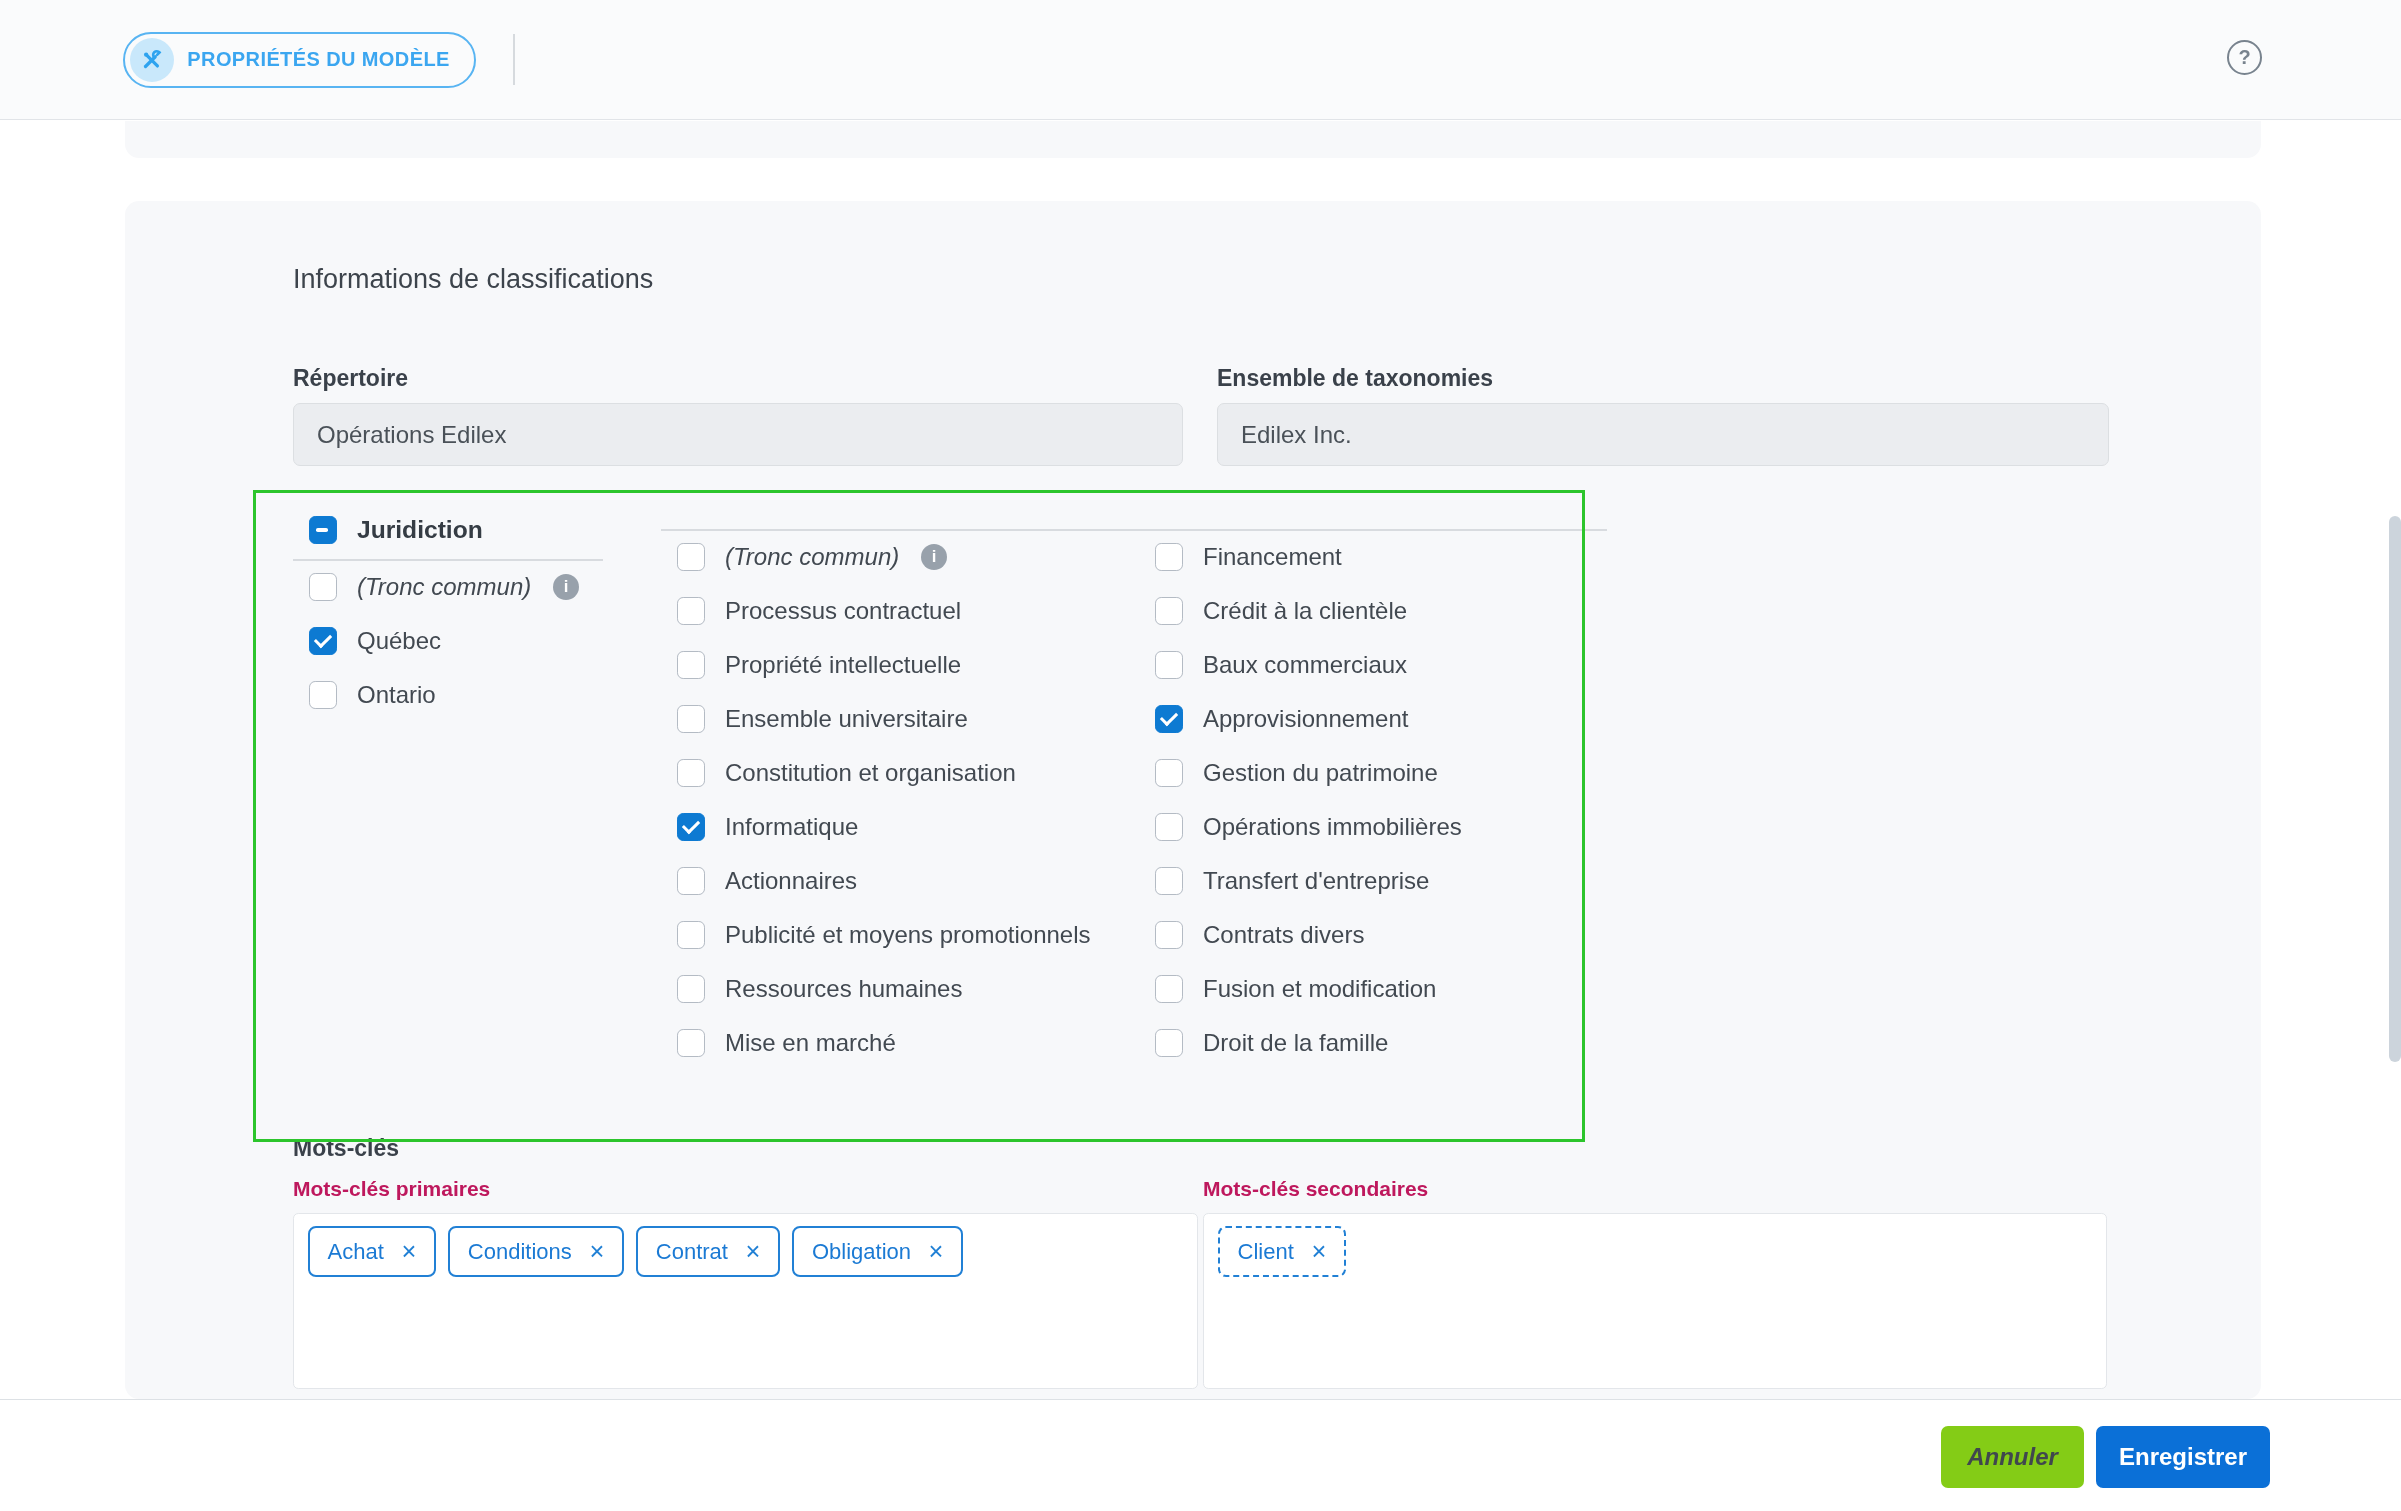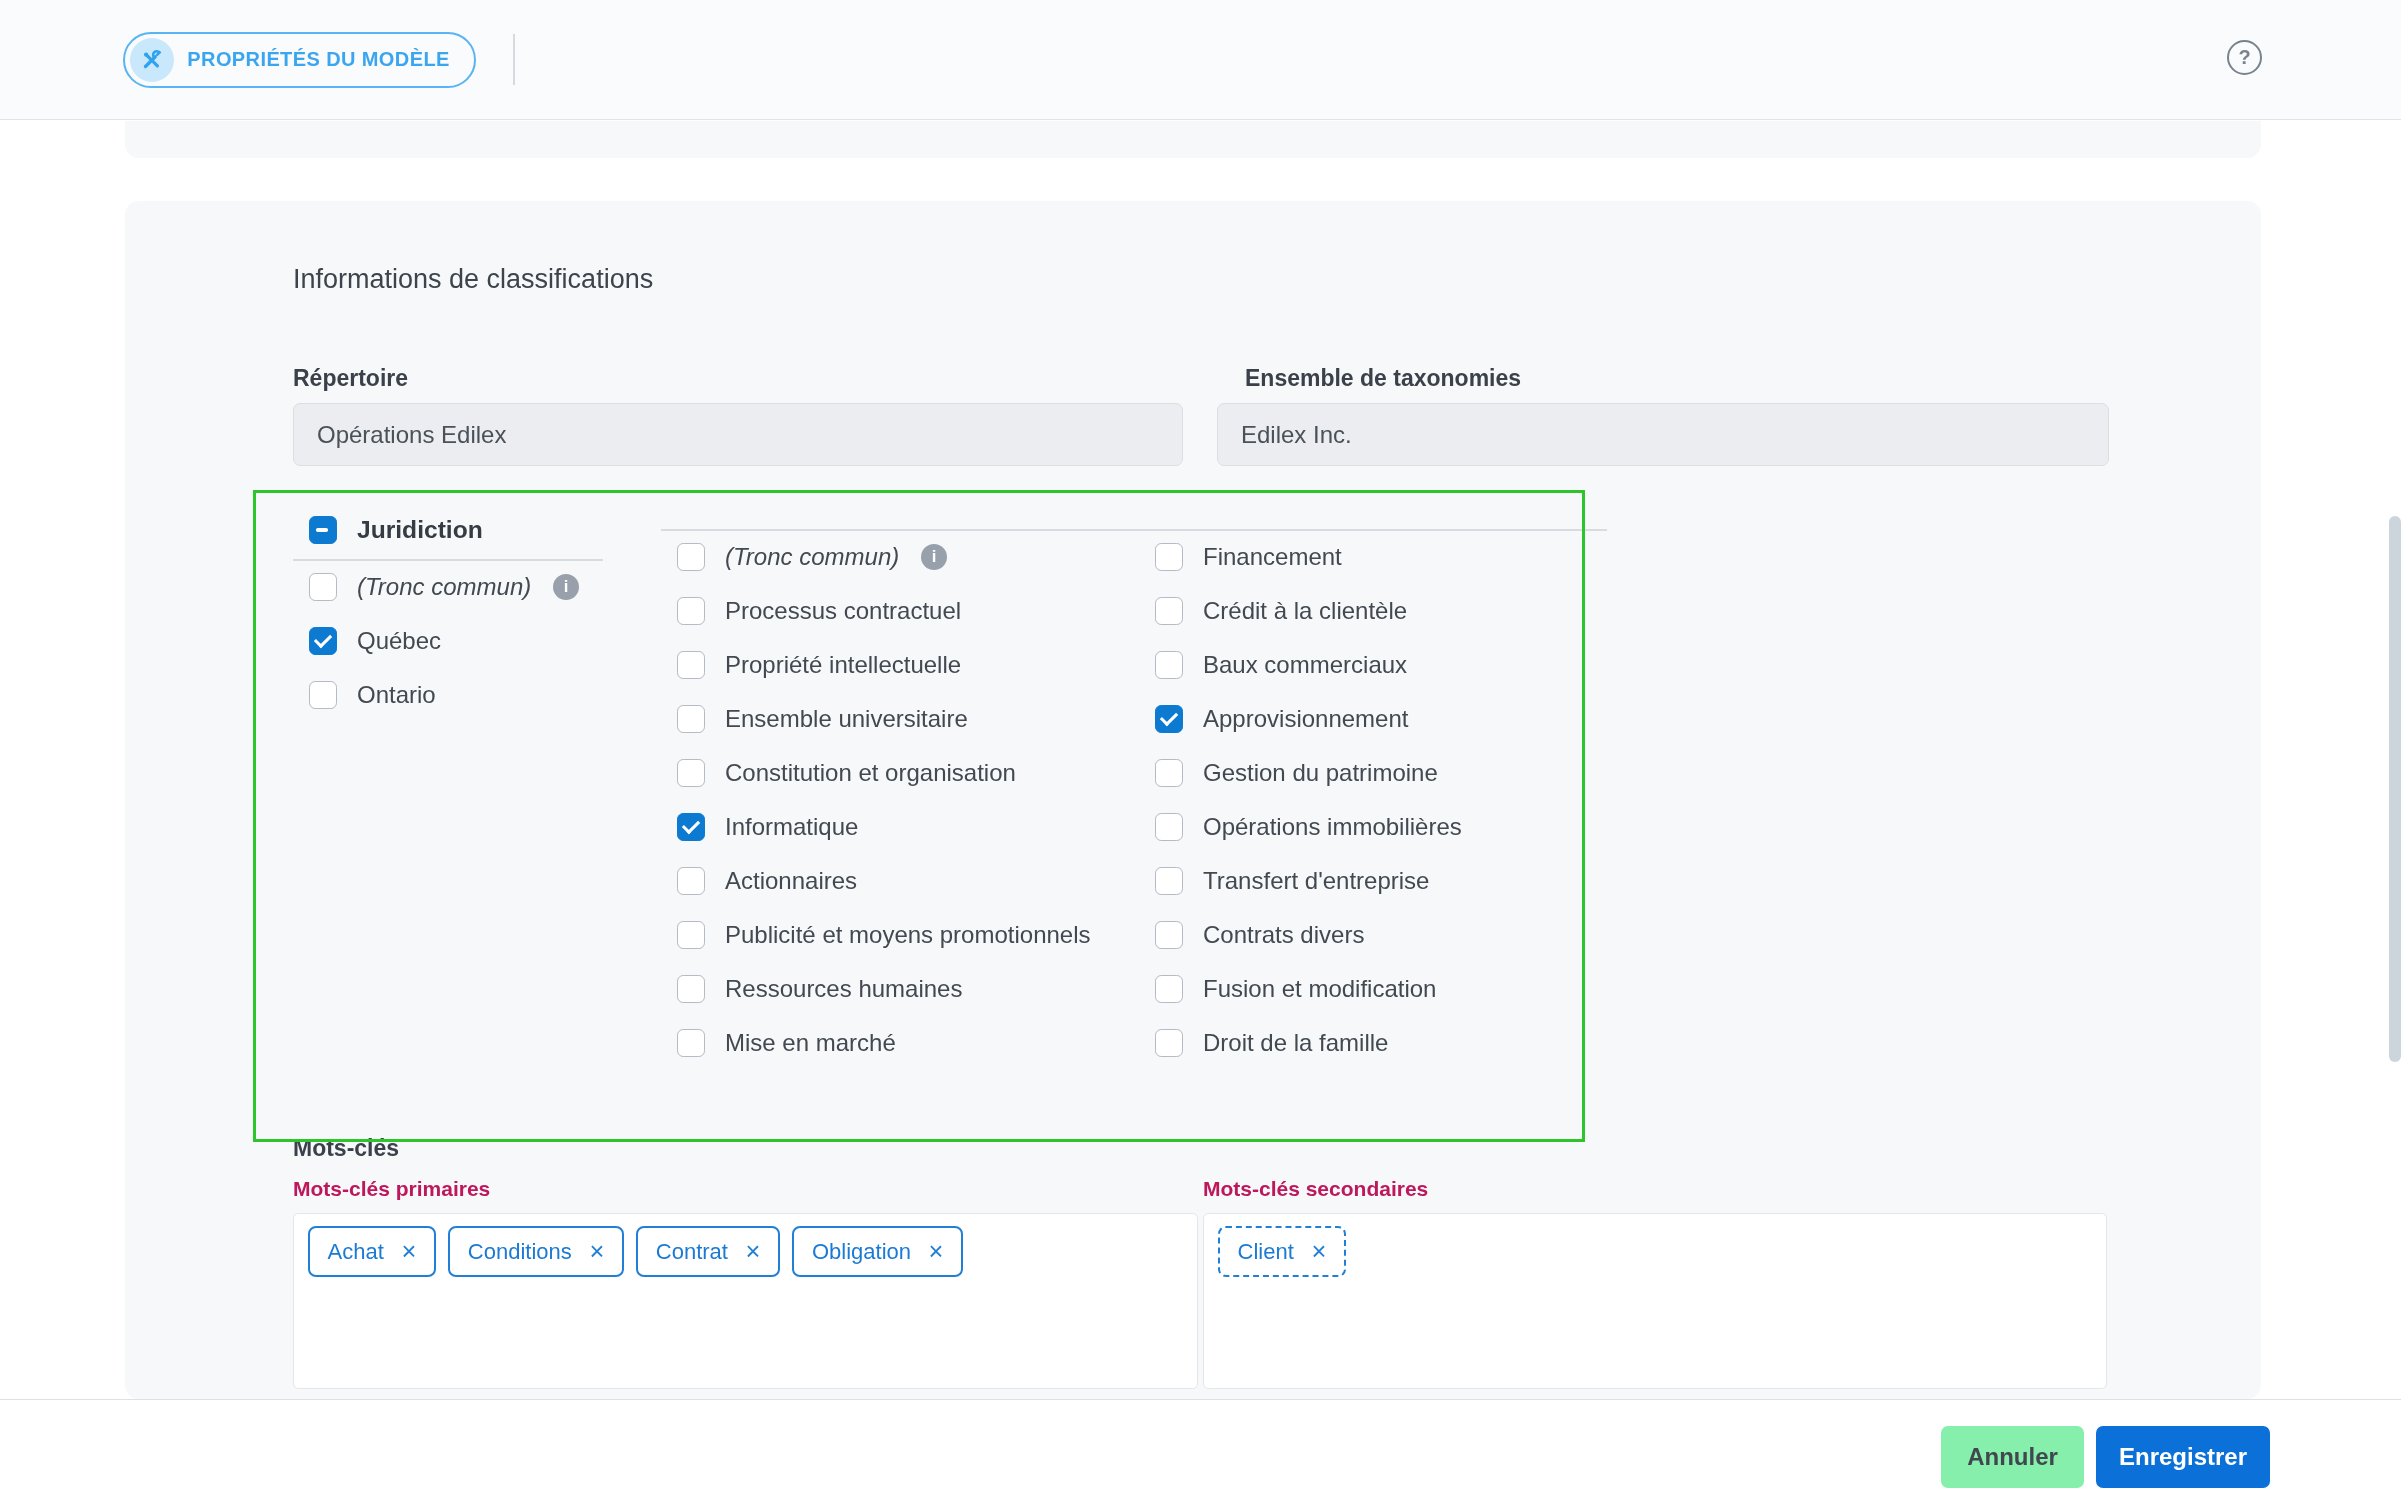--- a/index.html
+++ b/index.html
@@ -38,21 +38,21 @@
     background:#f7f8fa; border-radius:0 0 14px 14px;
   }
   .card {
     position:absolute; left:125px; top:201px; width:2136px; height:1198px;
     background:#f7f8fa; border-radius:14px;
   }
   .section-heading { position:absolute; left:168px; top:63px; font-size:27px; font-weight:500; color:#3d444c; }
 
   .field-label { position:absolute; font-size:23px; font-weight:700; color:#3a414a; }
   #lbl-repertoire { left:168px; top:164px; }
-  #lbl-taxonomies { left:1092px; top:164px;margin-left:28px; }
+  #lbl-taxonomies { left:1092px; top:164px; }
   .text-input {
     position:absolute; top:202px; height:63px; background:#ebedf0;
     border:1.8px solid #dcdfe2; border-radius:7px; display:flex; align-items:center;
     padding-left:23px; font-size:24px; color:#4a5158;
   }
   #inp-repertoire { left:168px; width:890px; }
   #inp-taxonomies { left:1092px; width:892px; }
 
   
   .annotation-highlight {
@@ -116,21 +116,21 @@
   #kw-secondary .tag { border-style:dashed; }
   .tag-x { font-size:25.5px; font-weight:400; color:#2180d5; line-height:1; cursor:pointer; }
 
   
   .footer-bar {
     position:absolute; left:0; top:1399px; width:2401px; height:113px;
     background:#ffffff; border-top:1.8px solid #dde1e5;
   }
   .btn { position:absolute; top:26px; height:62px; border-radius:7px; font-size:24px; font-weight:600;
          display:flex; align-items:center; justify-content:center; cursor:pointer; }
-  .btn-cancel { left:1941px; width:143px; background:#86efac; color:#40474e; }
+  .btn-cancel { left:1941px; width:143px; background:#84cc16; color:#40474e;font-style:italic; }
   .btn-save   { left:2096px; width:174px; background:#0b70d7; color:#ffffff; }
 
   .scrollbar-thumb {
     position:absolute; left:2389px; top:516px; width:12.3px; height:546px;
     background:#ccd4dc; border-radius:7px;
   }
 </style>
 </head>
 <body>
 

